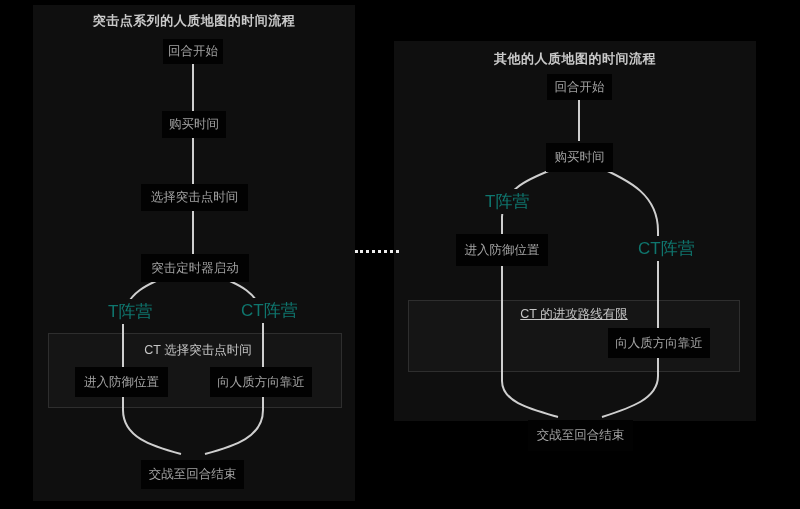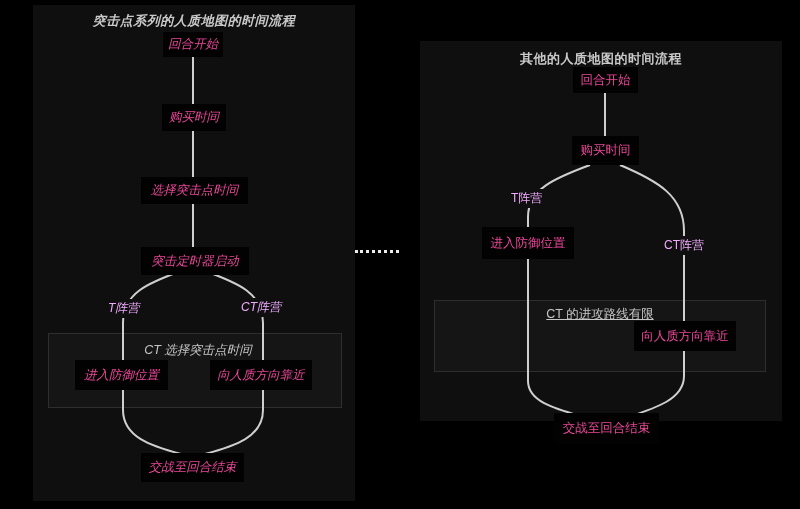--- a/index.html
+++ b/index.html
@@ -7,38 +7,38 @@
     width:800px;height:509px;
     background:#000;
     font-family:"Liberation Sans","DejaVu Sans",sans-serif;
     position:relative;overflow:hidden;
   }
   .canvas{position:absolute;inset:0;width:800px;height:509px;background:#000;}
   .panel{
     position:absolute;
     background:#0f0f0f;
   }
-  #left-panel{left:33px;top:5px;width:322px;height:496px;font-style:italic;}
-  #right-panel{left:420px;top:41px;width:362px;height:380px;}
+  #left-panel{left:33px;top:5px;width:322px;height:496px;}
+  #right-panel{left:394px;top:41px;width:362px;height:380px;}
   .chart-title{
     position:absolute;left:0;right:0;text-align:center;
     color:#c9c9c9;font-size:13px;font-weight:600;letter-spacing:.5px;
     white-space:nowrap;
   }
   .edges{position:absolute;left:0;top:0;z-index:2;}
   .node{
     position:absolute;z-index:3;
-    background:#020202;color:#ec4899;
+    background:#020202;color:#a3a3a3;
     font-size:12.5px;line-height:1;white-space:nowrap;
-    display:flex;align-items:center;justify-content:center;
+    display:flex;align-items:center;justify-content:center;margin-top:7px;
   }
   .edge-label{
     position:absolute;z-index:3;
-    background:#0f0f0f;color:#f0abfc;
-    font-size:12px;white-space:nowrap;
+    background:#0f0f0f;color:#0f766e;
+    font-size:17px;white-space:nowrap;
     display:flex;align-items:center;justify-content:center;
     padding:1px 3px;
   }
   .group-box{
     position:absolute;z-index:1;
     background:#151515;border:1px solid #2e2e2e;
   }
   .group-label{
     position:absolute;z-index:3;
     color:#c6c6c6;font-size:12.5px;white-space:nowrap;

